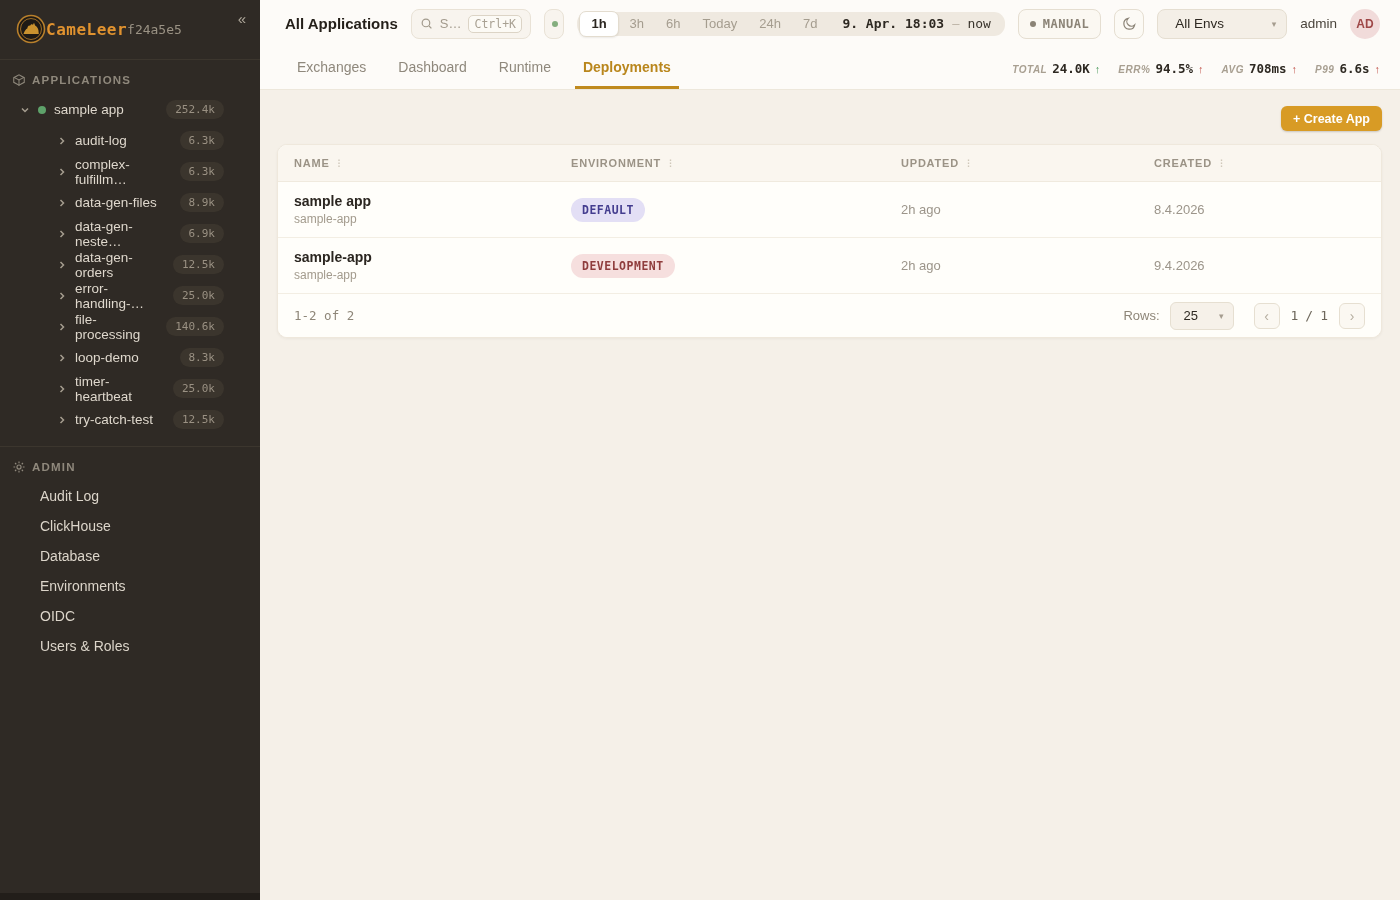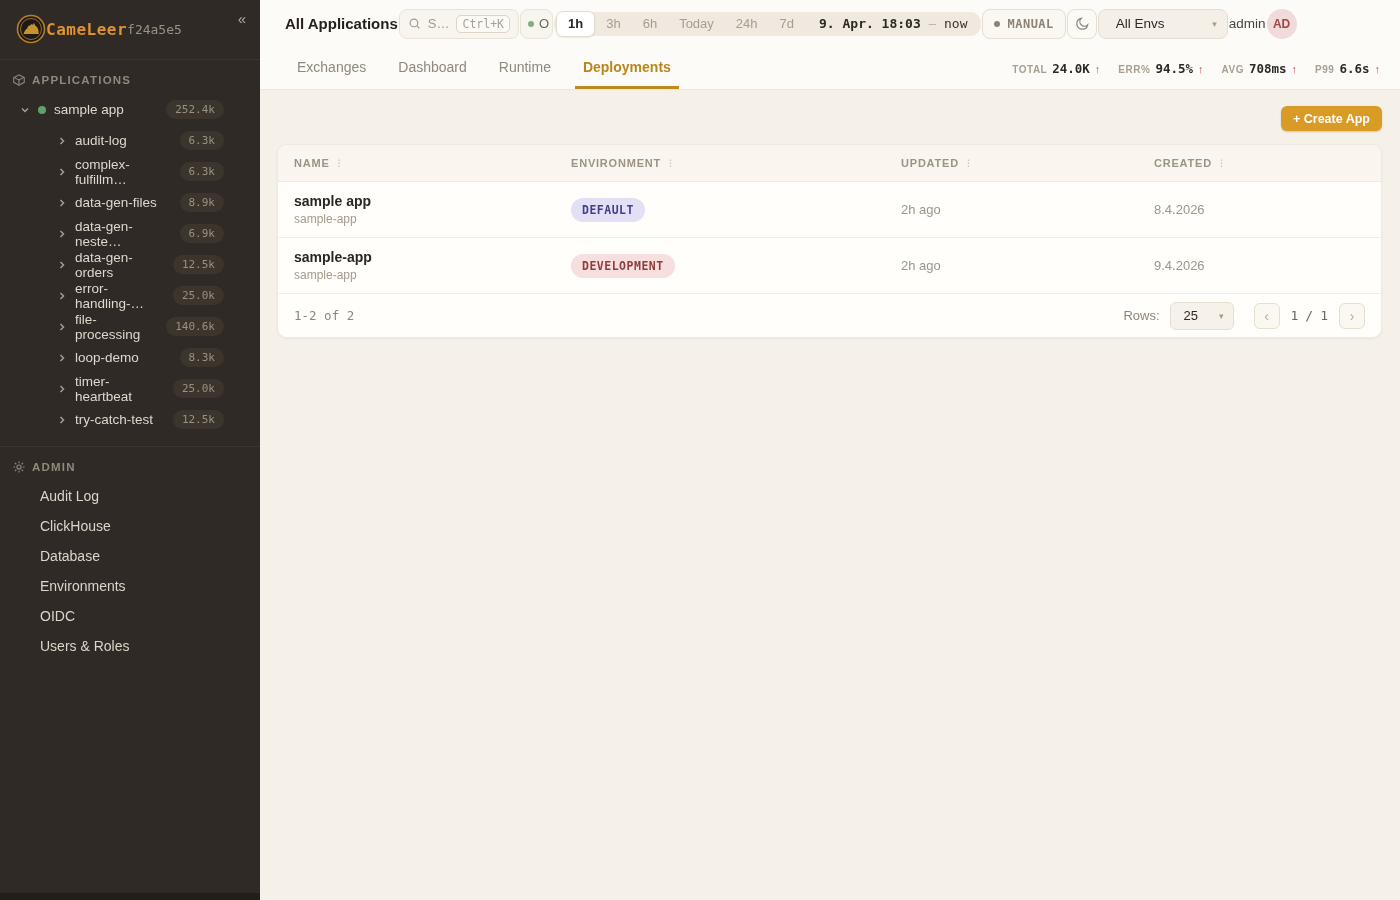--- a/index.html
+++ b/index.html
@@ -23,21 +23,21 @@
   .gdot { width:8px; height:8px; border-radius:50%; background:#5EA26A; flex-shrink:0; }
   .cbadge { margin-left:auto; background:#3B352D; color:#9A9183; font-family:"DejaVu Sans Mono",monospace; font-size:11px; padding:3px 9px; border-radius:10px; white-space:nowrap; }
   .tdiv { border-top:1px solid #3C362E; margin-top:11px; }
   .admin-row { height:30px; display:flex; align-items:center; padding-left:40px; font-size:14px; color:#DCD5CA; cursor:pointer; }
   .side-spacer { flex:1; }
   .api-row { display:flex; align-items:center; gap:13px; padding:14px 14px 15px; color:#B9B2A5; font-size:13.5px; border-top:1px solid #3C362E; cursor:pointer; }
   .bottom-strip { height:7px; background:#221E1A; }
 
   
   .main { flex:1; display:flex; flex-direction:column; background:#F5F0E8; min-width:0; }
-  .topbar { height:47px; background:#FDFBF8; display:flex; align-items:center; padding:0 20px 0 25px; gap:1px; flex-shrink:0; }
+  .topbar { height:47px; background:#FDFBF8; display:flex; align-items:center; padding:0 20px 0 25px; gap:13px; flex-shrink:0; }
   .page-title { font-size:15px; font-weight:bold; color:#241F19; white-space:nowrap; }
   .searchbox { display:flex; align-items:center; gap:7px; background:#F8F4EE; border:1px solid #E9E2D6; border-radius:8px; height:30px; padding:0 8px; color:#A29A8C; font-size:13px; cursor:text; }
   .kbd { font-family:"DejaVu Sans Mono",monospace; font-size:11.5px; border:1px solid #DCD4C6; border-radius:5px; padding:1px 5px; color:#A8A092; background:#FCFAF5; }
   .statusbox { display:flex; align-items:center; gap:5px; background:#F8F4EE; border:1px solid #E9E2D6; border-radius:8px; height:30px; padding:0 7px; font-size:13px; color:#5E6E57; max-width:33px; overflow:hidden; }
   .timebar { display:flex; align-items:center; background:#EFE9E0; border-radius:11px; height:24px; padding:0 2px; }
   .seg { padding:0 11px; height:26px; display:flex; align-items:center; font-size:13px; color:#A59D8F; border-radius:7px; cursor:pointer; white-space:nowrap; }
   .seg.active { background:#FFFFFF; color:#2B2620; font-weight:bold; border:1px solid #E3DCCF; box-shadow:0 1px 2px rgba(0,0,0,.07); }
   .time-range { font-family:"DejaVu Sans Mono",monospace; font-size:13px; font-weight:bold; color:#2E2922; padding:0 8px 0 14px; white-space:nowrap; cursor:pointer; }
   .time-sep { color:#B9B1A3; font-size:13px; }
   .time-now { font-family:"DejaVu Sans Mono",monospace; font-size:13px; color:#3A352D; padding:0 12px 0 8px; cursor:pointer; }
@@ -47,21 +47,21 @@
   .env-select { display:flex; align-items:center; justify-content:space-between; background:#F4EFE7; border:1px solid #E5DED1; border-radius:8px; height:30px; width:130px; padding:0 10px 0 17px; font-size:13.5px; color:#2E2922; cursor:pointer; flex-shrink:0; }
   .sel-chev { color:#A59D8F; font-size:9px; }
   .user-name { font-size:13.5px; color:#4A443C; white-space:nowrap; }
   .avatar { width:30px; height:30px; flex-shrink:0; border-radius:50%; background:#F1DBDA; color:#9E4747; font-weight:bold; font-size:12px; display:flex; align-items:center; justify-content:center; cursor:pointer; }
 
   .tabbar { height:43px; background:#FDFBF8; display:flex; align-items:stretch; padding:0 20px 0 29px; border-bottom:1px solid #EDE7DB; flex-shrink:0; }
   .tab { display:flex; align-items:center; padding:0 8px; margin-right:16px; font-size:14px; color:#8F887C; border-bottom:3px solid transparent; cursor:pointer; white-space:nowrap; }
   .tab.active { color:#B9861C; font-weight:600; border-bottom-color:#C08A1E; }
   .stats { margin-left:auto; display:flex; align-items:center; gap:18px; }
   .stat { display:flex; align-items:baseline; gap:5px; white-space:nowrap; }
-  .stat-label { font-size:10px; font-weight:bold; color:#A89F91; letter-spacing:.5px; }
+  .stat-label { font-size:10px; font-weight:bold; color:#A89F91; letter-spacing:.5px;font-style:italic; }
   .stat-value { font-family:"DejaVu Sans Mono",monospace; font-size:12.5px; font-weight:bold; color:#2E2922; }
   .arr { font-size:11px; font-weight:bold; }
   .arr.green { color:#4C9A5C; } .arr.red { color:#C2564E; }
 
   .content { flex:1; padding:16px 18px 0 17px; }
   .create-row { display:flex; justify-content:flex-end; margin-bottom:13px; }
   .create-btn { background:#D89B25; color:#FFFFFF; font-size:12.5px; font-weight:bold; border:none; border-radius:6px; height:25px; padding:0 12px; box-shadow:0 1px 2px rgba(0,0,0,.18); cursor:pointer; font-family:"Liberation Sans",sans-serif; }
 
   .card { background:#FFFEFA; border:1px solid #EFE8DC; border-radius:10px; box-shadow:0 1px 3px rgba(40,30,10,.05); overflow:hidden; }
   .thead, .trow { display:grid; grid-template-columns:277px 330px 253px 1fr; align-items:center; }

